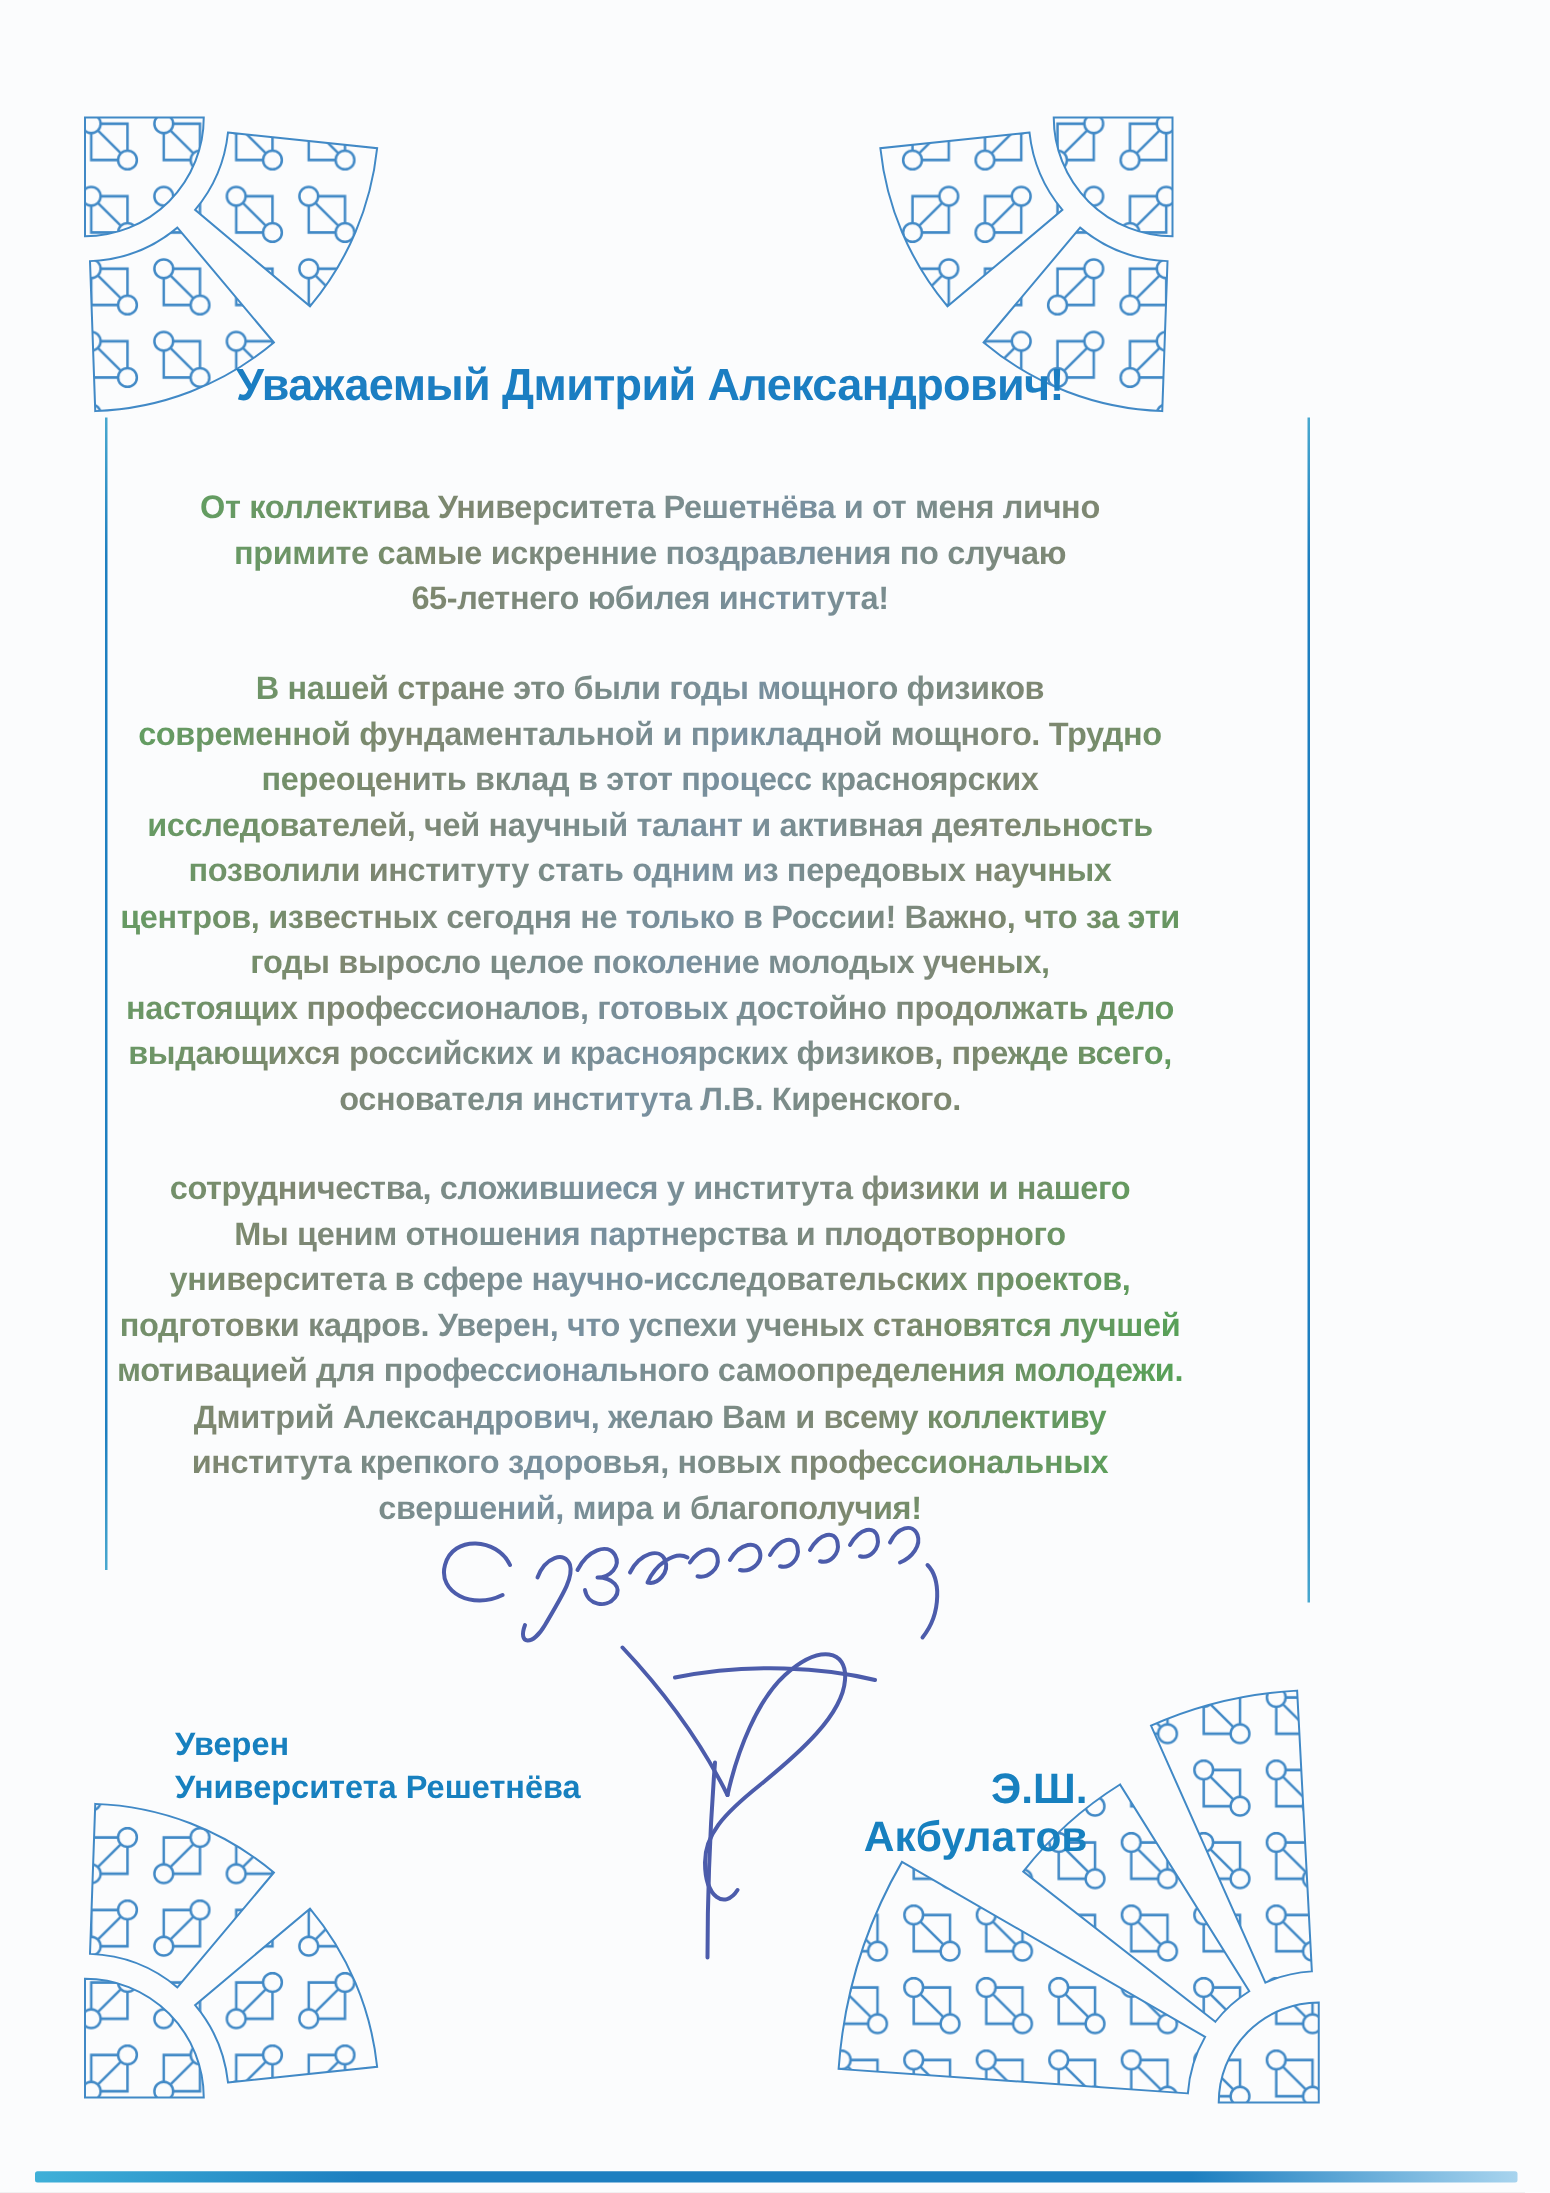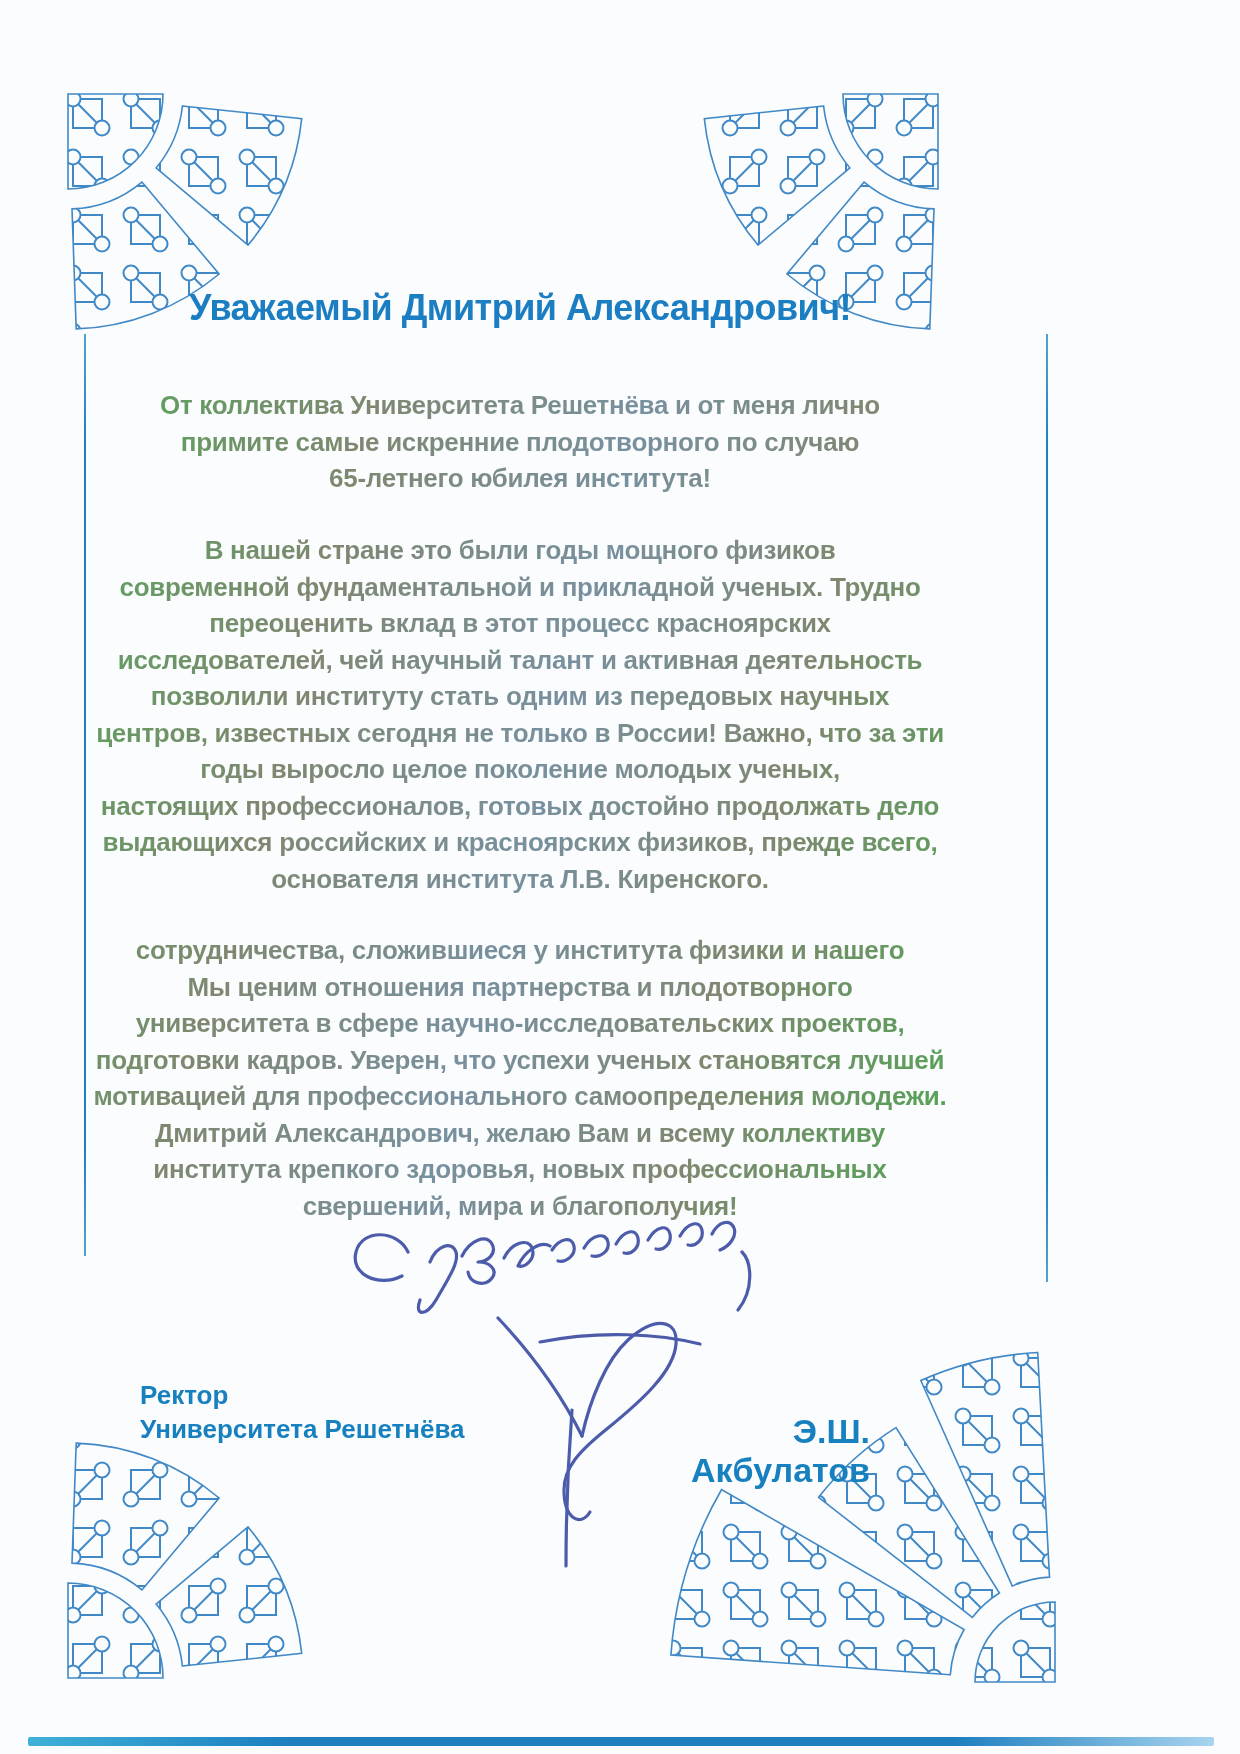--- a/index.html
+++ b/index.html
@@ -125,27 +125,27 @@
   </svg>
 
   <div class="edge-line left"></div>
   <div class="edge-line right"></div>
   <div class="bottom-bar"></div>
 
   <div class="title">Уважаемый Дмитрий Александрович!</div>
 
   <div id="p1" class="para grad-text">
     <div class="line">От коллектива Университета Решетнёва и от меня лично</div>
-    <div class="line">примите самые искренние плодотворного по случаю</div>
+    <div class="line">примите самые искренние поздравления по случаю</div>
     <div class="line">65-летнего юбилея института!</div>
   </div>
 
   <div id="p2" class="para grad-text">
     <div class="line">В нашей стране это были годы мощного физиков</div>
-    <div class="line">современной фундаментальной и прикладной ученых. Трудно</div>
+    <div class="line">современной фундаментальной и прикладной мощного. Трудно</div>
     <div class="line">переоценить вклад в этот процесс красноярских</div>
     <div class="line">исследователей, чей научный талант и активная деятельность</div>
     <div class="line">позволили институту стать одним из передовых научных</div>
     <div class="line">центров, известных сегодня не только в России! Важно, что за эти</div>
     <div class="line">годы выросло целое поколение молодых ученых,</div>
     <div class="line">настоящих профессионалов, готовых достойно продолжать дело</div>
     <div class="line">выдающихся российских и красноярских физиков, прежде всего,</div>
     <div class="line">основателя института Л.В. Киренского.</div>
   </div>
 
@@ -175,18 +175,18 @@
     <path d="M712 1234 C718 1222 730 1218 734 1228 C737 1236 730 1246 720 1250"></path>
     <path d="M742 1252 C752 1262 754 1290 738 1310"></path>
 
     <path d="M498 1318 C530 1352 560 1392 582 1436"></path>
     <path d="M582 1436 C590 1400 606 1360 628 1340 C656 1315 678 1320 676 1344 C674 1372 640 1402 608 1428 C578 1452 564 1468 564 1490 C564 1518 580 1528 590 1512"></path>
     <path d="M540 1342 C600 1330 660 1334 700 1344"></path>
     <path d="M572 1410 C568 1462 566 1512 566 1566"></path>
   </svg>
 
   <div class="sig-left">
-    <div>Ректор</div>
+    <div>Уверен</div>
     <div>Университета Решетнёва</div>
   </div>
   <div class="sig-name">Э.Ш. Акбулатов</div>
 
 </div>
 
 </body></html>

